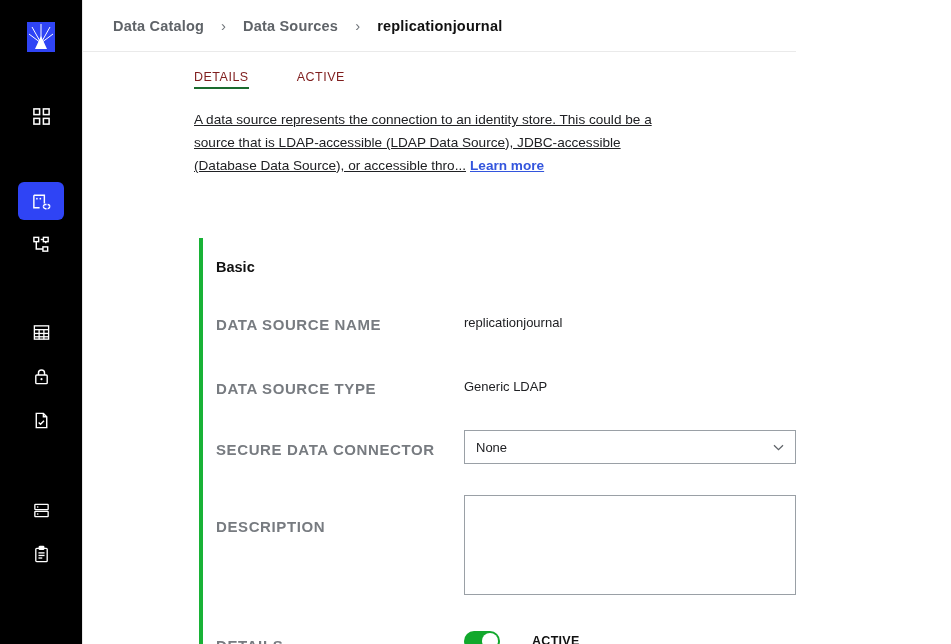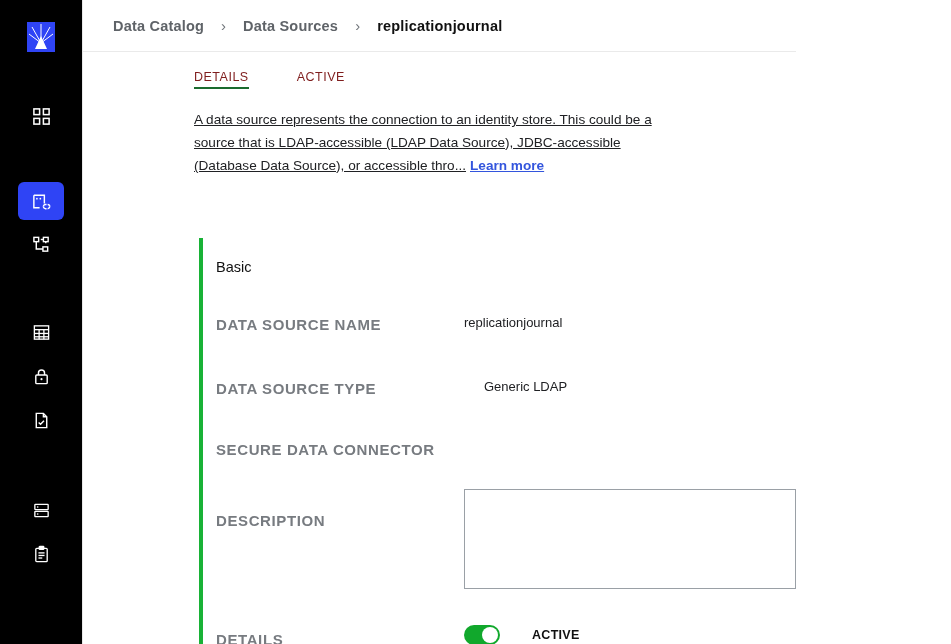--- a/index.html
+++ b/index.html
@@ -141,21 +141,21 @@
   
   .card {
     margin-top: 39px;
     margin-left: 116px;
     border-left: 4px solid #18b236;
     padding-left: 13px;
     flex: 1;
   }
   .card-title {
     font-size: 14.5px;
-    font-weight: normal;
+    font-weight: bold;
     color: #111111;
     margin-top: 21px;
     margin-bottom: 0;
   }
   .field {
     display: flex;
     align-items: flex-start;
     margin-top: 28px;
   }
   .field.name-row { margin-top: 36px; }
@@ -362,27 +362,35 @@
 
     <div class="card">
 
       <div class="card-title">Basic</div>
 
       <div class="field name-row">
         <div class="field-label">DATA SOURCE NAME</div>
         <div class="field-value">replicationjournal</div>
       </div>
 
-      <div class="field" style="margin-top:42px;gap:20px;">
+      <div class="field" style="margin-top:42px;">
         <div class="field-label">DATA SOURCE TYPE</div>
         <div class="field-value">Generic LDAP</div>
       </div>
 
       <div class="field" style="margin-top:33px;">
         <div class="field-label" style="padding-top:11px;">SECURE DATA CONNECTOR</div>
+        <div class="select-box">
+          <span>None</span>
+          <span class="chev">
+            <svg width="11" height="7" viewBox="0 0 11 7" fill="none" stroke="#5f6368" stroke-width="1.3">
+              <path d="M1 1.3L5.5 5.6 10 1.3"></path>
+            </svg>
+          </span>
+        </div>
       </div>
 
       <div class="field" style="margin-top:31px;">
         <div class="field-label" style="padding-top:23px;">DESCRIPTION</div>
         <div class="textarea-box">
           <textarea style="width: 100%; height: 100%; border: none; outline: none; resize: none; padding: 8px 10px; font-family: &quot;Liberation Sans&quot;, sans-serif; font-size: 13px; color: rgb(32, 33, 36); background: transparent;" placeholder=""></textarea>
         </div>
       </div>
 
       <div class="field" style="margin-top:36px;">

